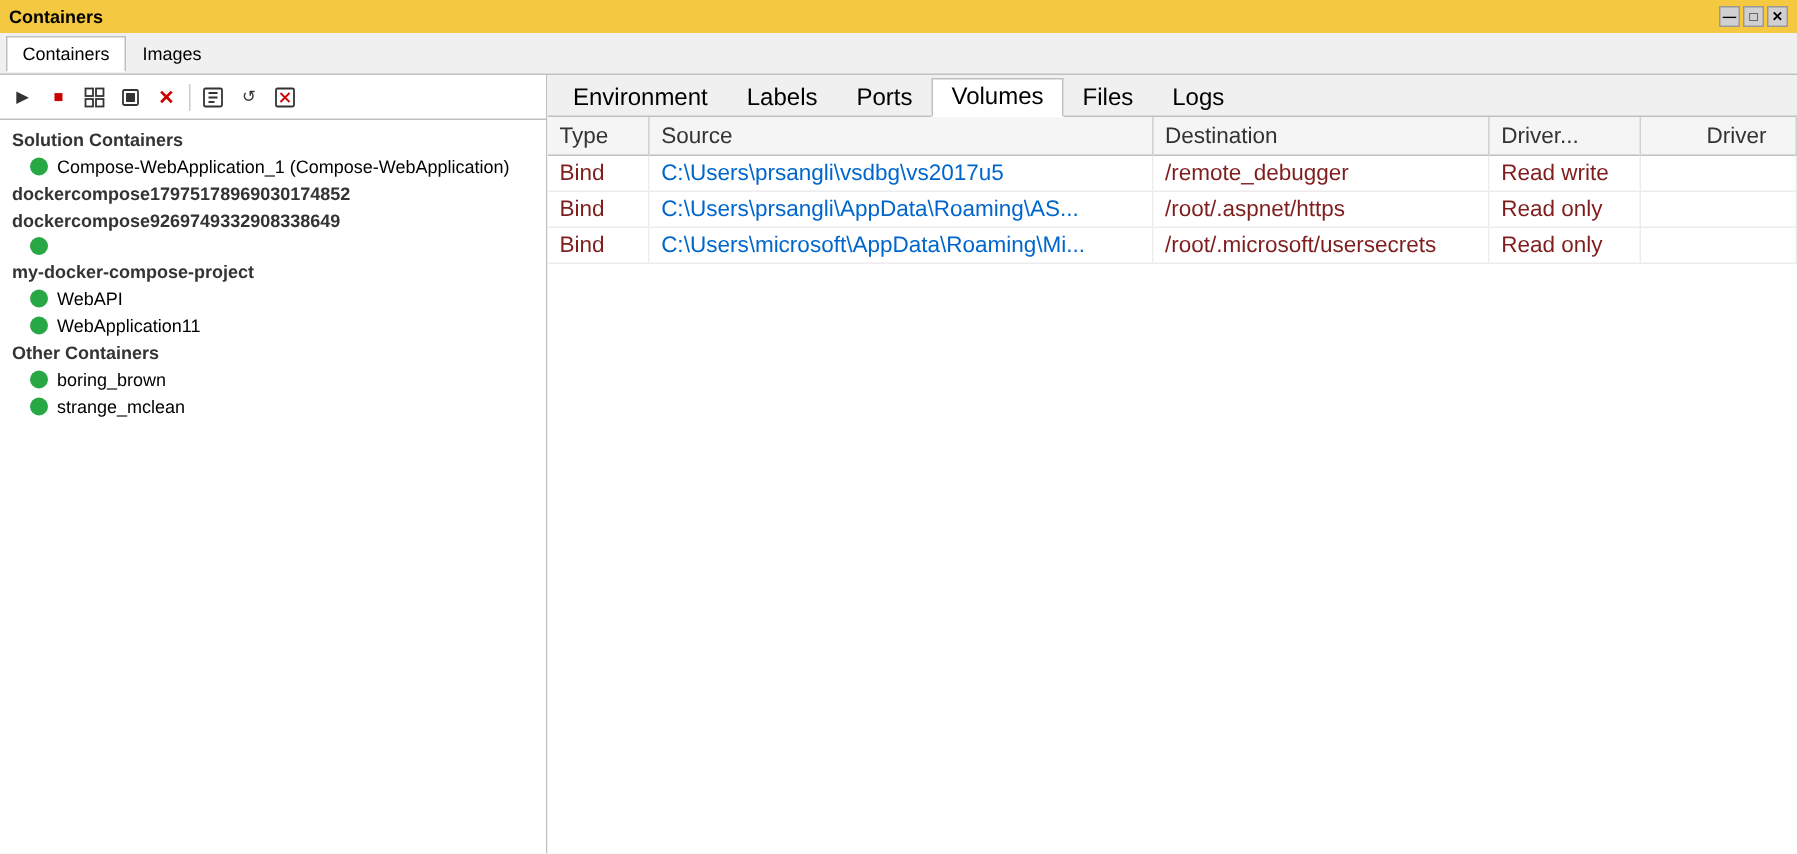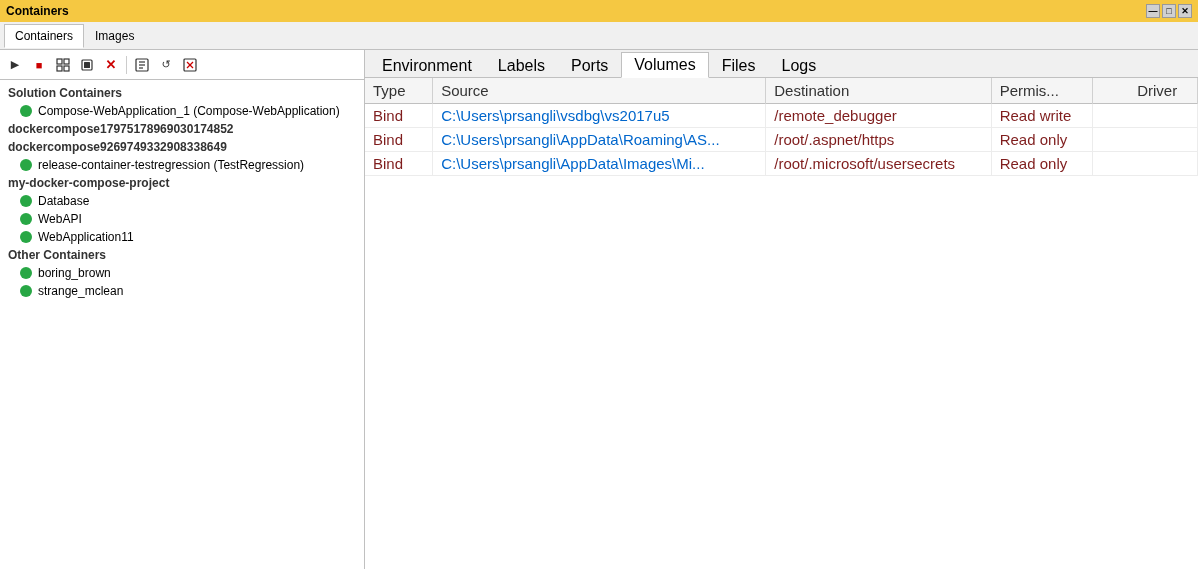--- a/index.html
+++ b/index.html
@@ -274,28 +274,23 @@
         <div class="tree-item">
           <span class="dot"></span>
           <span>Compose-WebApplication_1 (Compose-WebApplication)</span>
         </div>
 
         <div class="section-header">dockercompose17975178969030174852</div>
 
         <div class="section-header">dockercompose9269749332908338649</div>
         <div class="tree-item">
           <span class="dot"></span>
-          <span>release-container-testregression (TestRegression)</span>
         </div>
 
         <div class="section-header">my-docker-compose-project</div>
-        <div class="tree-item">
-          <span class="dot"></span>
-          <span>Database</span>
-        </div>
         <div class="tree-item">
           <span class="dot"></span>
           <span>WebAPI</span>
         </div>
         <div class="tree-item">
           <span class="dot"></span>
           <span>WebApplication11</span>
         </div>
 
         <div class="section-header">Other Containers</div>
@@ -322,42 +317,42 @@
         <div class="detail-tab">Logs</div>
       </div>
 
       <div class="detail-table-container">
         <table>
           <thead>
             <tr>
               <th style="width:60px;">Type</th>
               <th style="width:240px;">Source</th>
               <th style="width:200px;">Destination</th>
-              <th style="width:90px;">Permis...</th>
+              <th style="width:90px;">Driver...</th>
               <th style="width:80px;padding-left:44px;">Driver</th>
             </tr>
           </thead>
           <tbody id="volumes-tbody">
           <tr>
                 <td>Bind</td>
                 <td class="link-cell" style="cursor: default;">C:\Users\prsangli\vsdbg\vs2017u5</td>
                 <td>/remote_debugger</td>
                 <td>Read write</td>
                 <td></td>
               </tr>
               <tr>
                 <td>Bind</td>
                 <td class="link-cell">C:\Users\prsangli\AppData\Roaming\AS...</td>
                 <td>/root/.aspnet/https</td>
                 <td>Read only</td>
                 <td></td>
               </tr>
               <tr>
                 <td>Bind</td>
-                <td class="link-cell">C:\Users\prsangli\AppData\Images\Mi...</td>
+                <td class="link-cell">C:\Users\microsoft\AppData\Roaming\Mi...</td>
                 <td>/root/.microsoft/usersecrets</td>
                 <td>Read only</td>
                 <td></td>
               </tr>
             </tbody>
         </table>
       </div>
 
     </div>
   </div>

